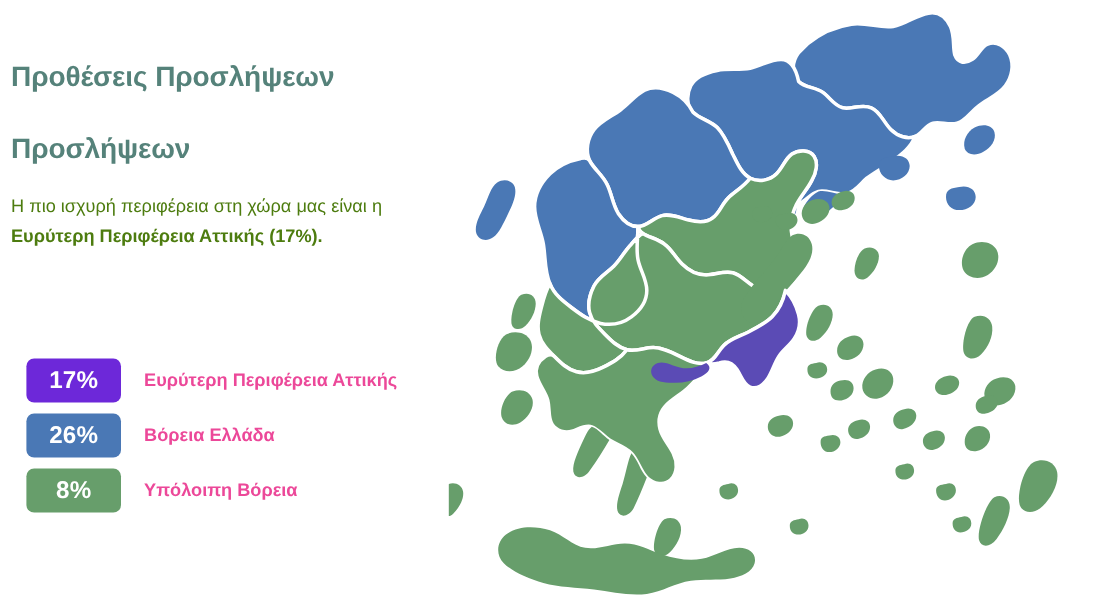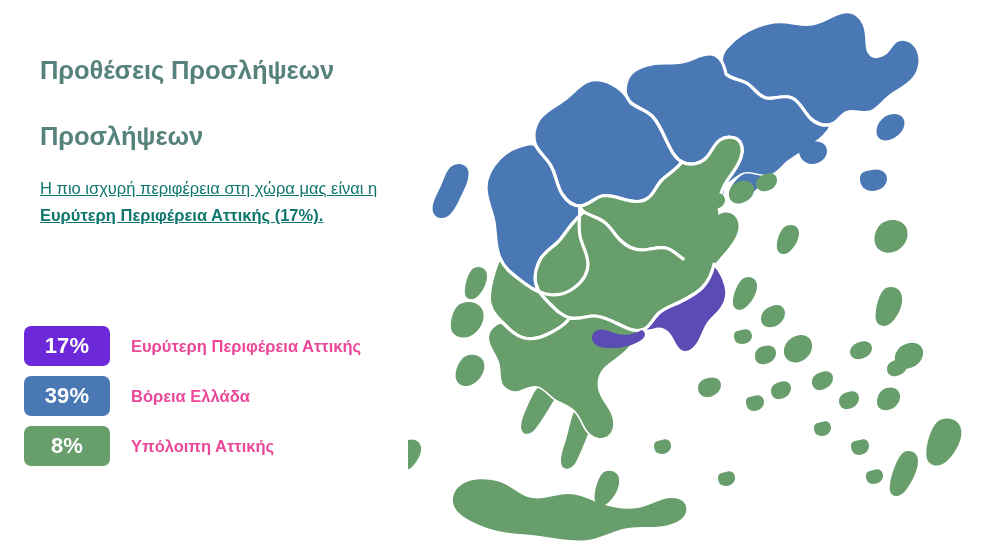--- a/index.html
+++ b/index.html
@@ -15,21 +15,21 @@
     position: relative;
     width: 1002px;
     height: 555px;
     background: #ffffff;
     overflow: hidden;
   }
 
   
   .left-panel {
     position: absolute;
-    left: 40px;
+    left: 10px;
     top: 54px;
     width: 420px;
   }
   .headline {
     margin: 0;
     font-size: 25.5px;
     line-height: 1.30;
     font-weight: bold;
     color: #55827a;
     letter-spacing: -0.1px;
@@ -105,40 +105,40 @@
 <body>
 
 <div id="infographic">
 
   <div class="left-panel">
     <h1 class="headline" style="color: rgb(85, 130, 122);">
       <span>Προθέσεις Προσλήψεων</span><br>
       <br>
       <span>Προσλήψεων</span>
     </h1>
-    <p class="subtext" style="color: #0f766e; text-decoration: underline;">
+    <p class="subtext" style="color: #4d7c0f;">
       <span>Η πιο ισχυρή περιφέρεια </span><span>στη χώρα μας είναι η </span><span class="strong">Ευρύτερη Περιφέρεια Αττικής (17%).</span>
     </p>
   </div>
 
   <div class="legend">
 
     <div class="legend-row">
       <div class="legend-badge" style="background:#6d28d9;">17%</div>
       <div class="legend-label">Ευρύτερη Περιφέρεια Αττικής</div>
     </div>
 
     <div class="legend-row">
-      <div class="legend-badge" style="background:#4a78b5;">39%</div>
+      <div class="legend-badge" style="background:#4a78b5;">26%</div>
       <div class="legend-label">Βόρεια Ελλάδα</div>
     </div>
 
     <div class="legend-row">
       <div class="legend-badge" style="background:#679e6b;">8%</div>
-      <div class="legend-label">Υπόλοιπη Αττικής</div>
+      <div class="legend-label">Υπόλοιπη Βόρεια</div>
     </div>
 
   </div>
 
   <div class="map-wrap">
     <svg viewBox="0 0 594 555" xmlns="http://www.w3.org/2000/svg">
 
       <path class="region" fill="#4a78b5" d="M326,40 C338,30 352,24 366,22 C380,20 392,26 404,24
            C416,22 424,14 436,12 C446,10 452,16 456,24
            C460,33 458,42 460,50 C463,58 470,58 476,54

